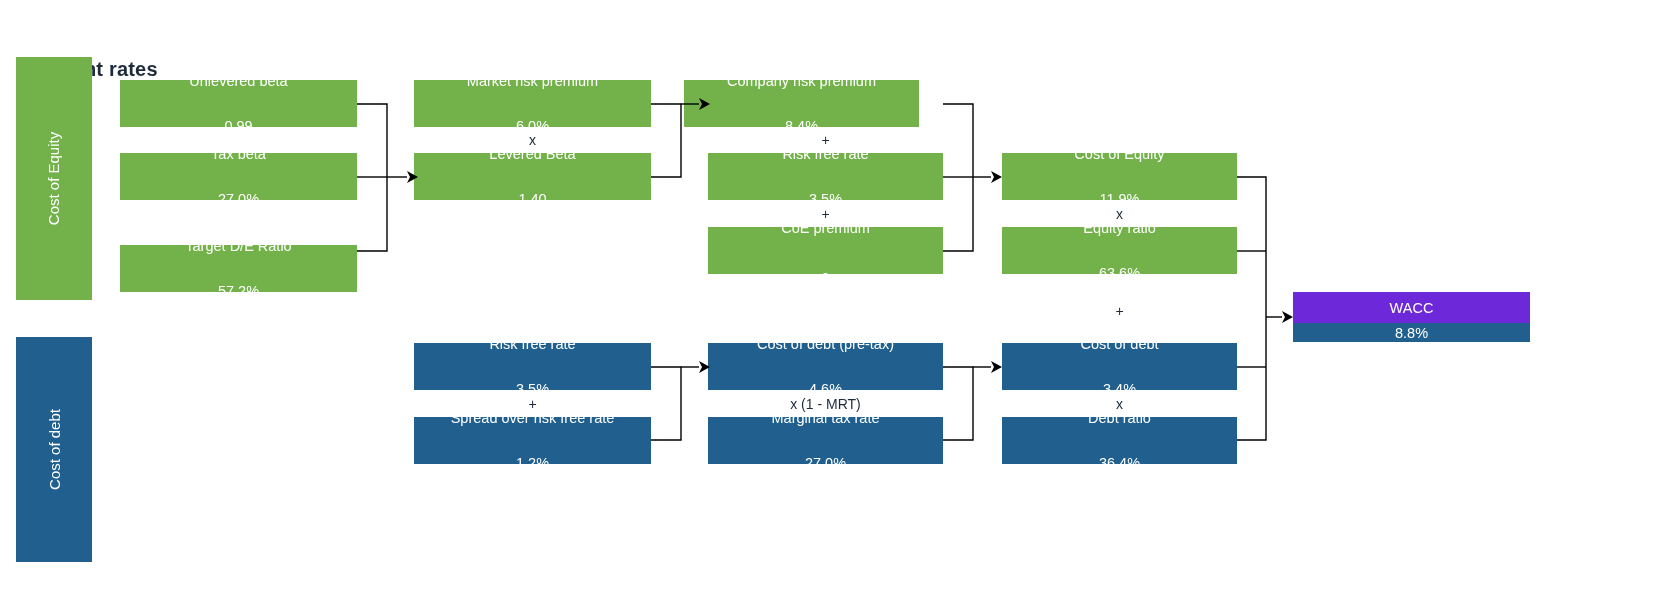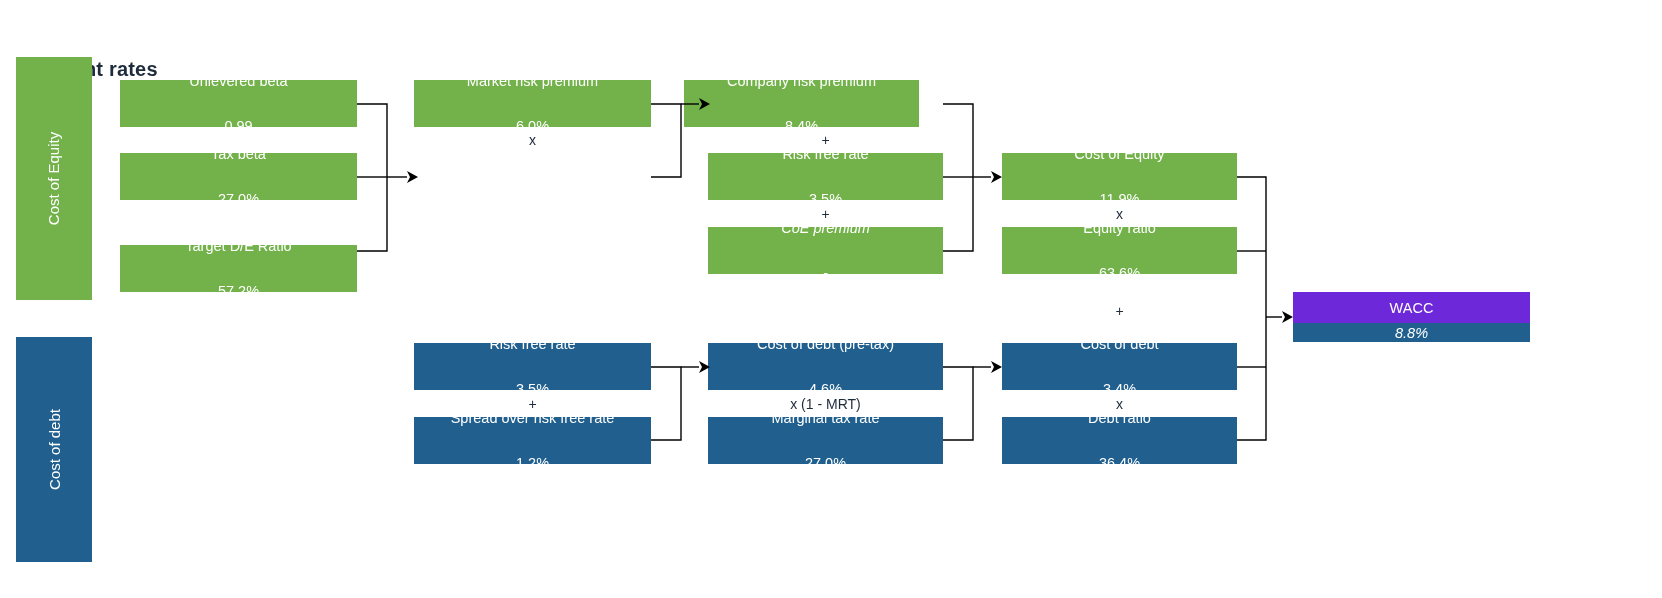--- a/index.html
+++ b/index.html
@@ -33,21 +33,21 @@
   svg.wires{position:absolute;left:0;top:0;width:1662px;height:598px;
             pointer-events:none;}
   svg.wires path,svg.wires line{stroke:#000;stroke-width:1.4;fill:none;}
   svg.wires polygon{fill:#000;}
 
   
   .wacc{position:absolute;left:1293px;top:292px;width:237px;}
   .wacc .top{height:31px;background:#6d28d9;display:flex;align-items:center;
              justify-content:center;color:#fff;font-size:14.5px;}
   .wacc .bot{height:19px;background:#21608e;display:flex;align-items:center;
-             justify-content:center;color:#fff;font-size:14.5px;font-style:italic;}
+             justify-content:center;color:#fff;font-size:14.5px;}
 </style>
 </head>
 <body>
 
 <div id="stage">
 
   <div class="title">Discount rates</div>
 
   <div class="band equity">
     <span>Cost of Equity</span>
@@ -67,32 +67,36 @@
   <div class="box green" style="left:120px;top:245px;width:237px;">
     <div class="lbl">Target D/E Ratio</div>
     <div class="val">57.2%</div>
   </div>
 
   <div class="box green" style="left:414px;top:80px;width:237px;">
     <div class="lbl">Market risk premium</div>
     <div class="val">6.0%</div>
   </div>
   <div class="op" style="left:414px;top:134px;width:237px;">x</div>
+  <div class="box green" style="left:414px;top:153px;width:237px;">
+    <div class="lbl">Levered Beta</div>
+    <div class="val">1.40</div>
+  </div>
 
   <div class="box green" style="left:684px;top:80px;width:235px;">
     <div class="lbl">Company risk premium</div>
     <div class="val">8.4%</div>
   </div>
   <div class="op" style="left:708px;top:134px;width:235px;">+</div>
   <div class="box green" style="left:708px;top:153px;width:235px;">
     <div class="lbl">Risk free rate</div>
     <div class="val">3.5%</div>
   </div>
   <div class="op" style="left:708px;top:208px;width:235px;">+</div>
-  <div class="box green" style="left:708px;top:227px;width:235px;font-style:italic;">
+  <div class="box green" style="left:708px;top:227px;width:235px;">
     <div class="lbl">CoE premium</div>
     <div class="val">-</div>
   </div>
 
   <div class="box green" style="left:1002px;top:153px;width:235px;">
     <div class="lbl">Cost of Equity</div>
     <div class="val">11.9%</div>
   </div>
   <div class="op" style="left:1002px;top:208px;width:235px;">x</div>
   <div class="box green" style="left:1002px;top:227px;width:235px;">

